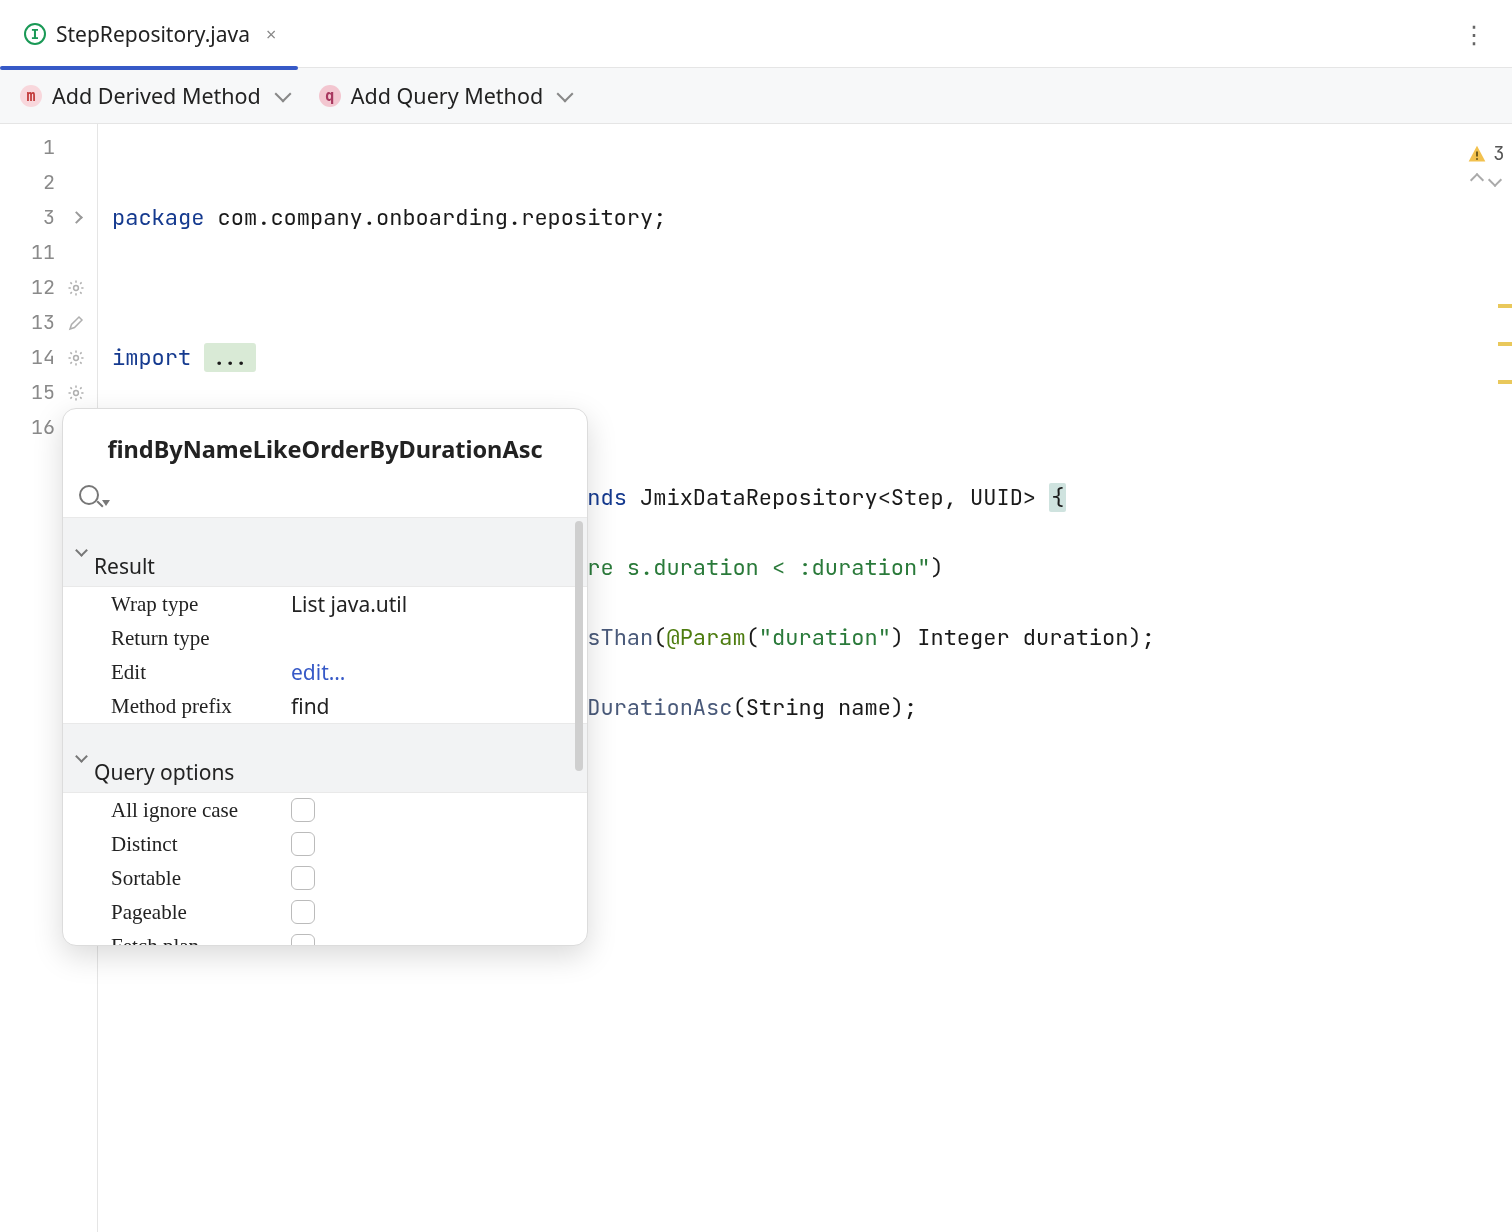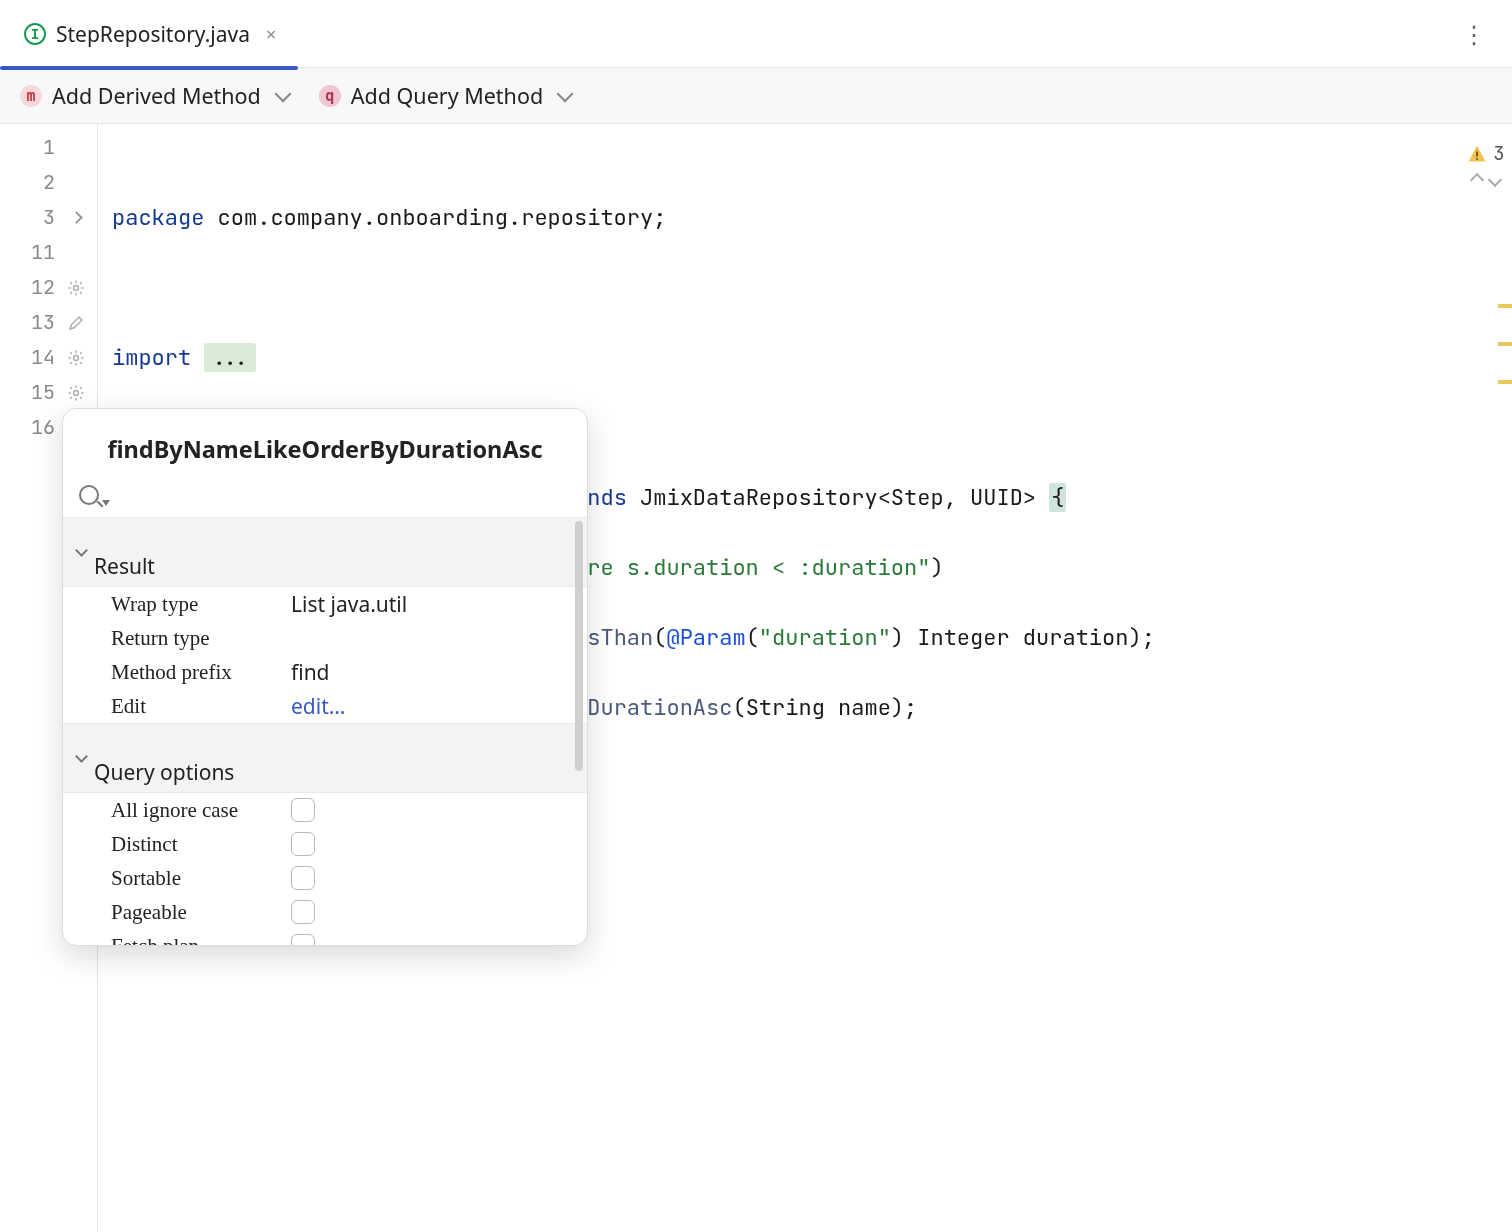--- a/index.html
+++ b/index.html
@@ -35,21 +35,21 @@
   .gline .gicon { width:22px; display:inline-flex; justify-content:center; color:#b4b4b4; }
   svg.gear { width:18px; height:18px; stroke:#b0b0b0; fill:none; stroke-width:2; }
   svg.pencil { width:18px; height:18px; stroke:#b0b0b0; fill:none; stroke-width:2; }
   .fold-caret { width:9px; height:9px; border-right:2px solid #9a9a9a; border-bottom:2px solid #9a9a9a; transform:rotate(-45deg); }
 
   .code { flex:1; padding:6px 0 0 14px; position:relative; white-space:pre; color:#1a1a1a; }
   .cl { height:35px; }
   .kw { color:var(--kw); }
   .str { color:var(--string); }
   .soft-ident { color:var(--ident); }
-  .dim { color:#1d4ed8; }
+  .dim { color:#4d7c0f; }
   .fold-box { background:var(--pale-green); border-radius:3px; padding:0 6px; }
   .brace-hi { background:#cfe3df; padding:0 2px; border-radius:2px; }
   .line-active { position:absolute; left:0; right:0; height:35px; background:#f1f6fb; z-index:-1; }
   .ws-dot { color:#c4c4c4; }
 
   
   .rstrip { position:absolute; right:0; top:0; width:52px; display:flex; flex-direction:column; align-items:center; padding-top:12px; gap:4px; font-size:19px; color:#555; }
   .warn-icon { width:20px; height:20px; }
   .rstrip .navchev { display:flex; gap:2px; color:#aaa; }
   .navchev span { width:10px; height:10px; border-right:2px solid #aaa; border-bottom:2px solid #aaa; }
@@ -210,26 +210,26 @@
     </div>
     <div class="prop">
       <span class="plabel">Wrap type</span>
       <span class="pval"><span>List</span><span class="dim2"> java.util</span></span>
     </div>
     <div class="prop">
       <span class="plabel">Return type</span>
     </div>
 
     <div class="prop">
+      <span class="plabel">Edit</span>
+      <span class="pval link">edit…</span>
+    </div>
+    <div class="prop">
       <span class="plabel">Method prefix</span>
       <span class="pval">find</span>
-    </div>
-    <div class="prop">
-      <span class="plabel">Edit</span>
-      <span class="pval link">edit…</span>
     </div>
 
     <div class="sec-hdr">
       <span class="caret-d"></span>
       <span class="sname">Query options</span>
     </div>
     <div class="prop">
         <span class="plabel">All ignore case</span>
         <span class="chk"></span>
       </div>

